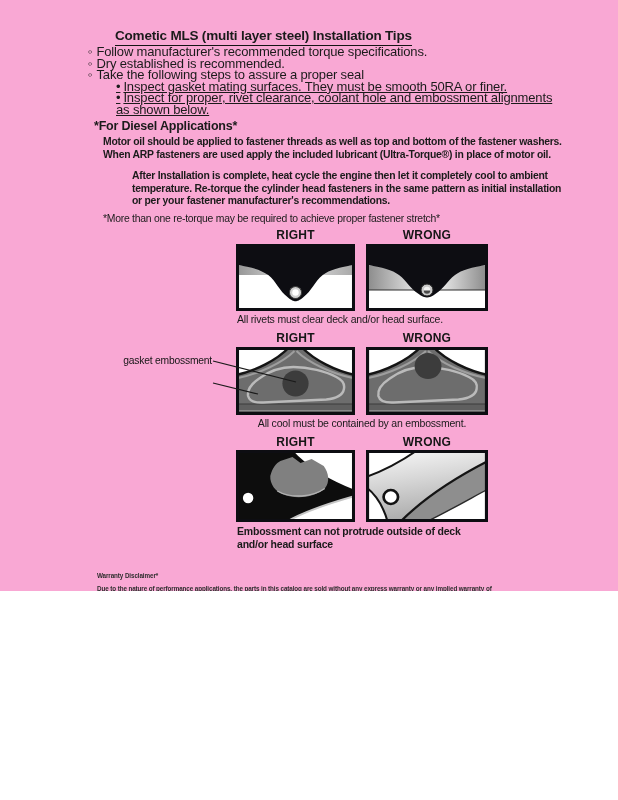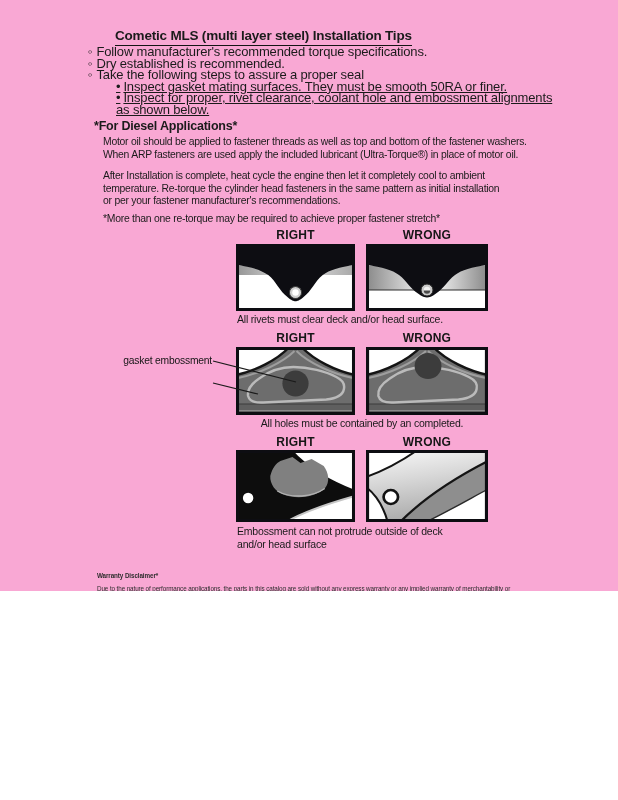--- a/index.html
+++ b/index.html
@@ -1,34 +1,34 @@
 <!DOCTYPE html>
 <html><head>
 <meta charset="utf-8">
 <style>
   html,body{margin:0;padding:0;background:#ffffff;}
   .page{
     position:relative;width:618px;height:591px;background:#f9a8d4;overflow:hidden;
     font-family:"Liberation Sans", sans-serif;color:#1b1b1b;
   }
-  .prewrap{white-space:pre-line;}
+  .prewrap{white-space:pre-line;font-weight:bold;}
   .abs{position:absolute;}
 
   .title{left:115px;top:28px;font-size:13.5px;font-weight:bold;letter-spacing:-0.2px;}
   .title-inner{border-bottom:1.6px solid #141414;padding-bottom:1.5px;}
 
   .tips{left:88px;top:46px;width:470px;font-size:13px;line-height:11.5px;letter-spacing:-0.15px;}
   .tip::before{content:"◦";margin-right:4px;}
   .subtip{margin-left:28px;text-decoration:underline;}
   .subtip::before{content:"•";margin-right:3px;}
 
   .diesel-heading{left:94px;top:119px;font-size:12.5px;font-weight:bold;letter-spacing:-0.2px;}
   .body-para{left:103px;width:470px;font-size:10.4px;line-height:12.6px;letter-spacing:-0.25px;}
   .p1{top:136px;}
-  .p2{top:170px;}
+  .p2{top:170px;margin-left:29px;}
   .p3{top:213px;}
 
   .fig-label{font-size:12px;font-weight:bold;text-align:center;letter-spacing:0.2px;color:#161616;}
   .lab-l{left:236px;width:119px;}
   .lab-r{left:366px;width:122px;}
   .caption{font-size:10.5px;letter-spacing:-0.2px;color:#1a1a1a;line-height:12.5px;}
   .cap1{left:237px;top:313px;}
   .cap2{left:236px;top:417px;width:252px;text-align:center;}
   .cap3{left:237px;top:525px;}
 
@@ -146,21 +146,21 @@
     <path d="M60,4 C72,16 96,27 116,31" stroke="#9e9e9e" stroke-width="2" fill="none"></path>
     <path d="M0,0 H53 C41,13 19,24 0,28 Z" fill="#ffffff"></path>
     <path d="M118,0 H65 C77,13 99,24 118,28 Z" fill="#ffffff"></path>
     <path d="M53,0 C41,13 19,24 0,28" stroke="#141414" stroke-width="2.4" fill="none"></path>
     <path d="M65,0 C77,13 99,24 118,28" stroke="#141414" stroke-width="2.4" fill="none"></path>
     <path d="M12,49 C11,43 15,37 23,31.5 C33,24 45,20 57,20 C72,20 89,24.5 99.5,30 C105.5,33 108,37.5 107,42 C106,48 99.5,51.5 89.5,52.5 L27,55.5 C18.5,56 13.2,53.8 12,49 Z" fill="none" stroke="#bababa" stroke-width="2.4"></path>
     <circle cx="60" cy="19" r="13" fill="#3c3c3c"></circle>
     <rect x="1.5" y="1.5" width="115" height="65" fill="none" stroke="#0d0d12" stroke-width="3"></rect>
   </svg>
 
-  <div class="abs caption cap2">All holes must be contained by an completed.</div>
+  <div class="abs caption cap2">All cool must be contained by an embossment.</div>
 
   <div class="abs fig-label lab-l" style="top:435px">RIGHT</div>
   <div class="abs fig-label lab-r" style="top:435px">WRONG</div>
 
   <svg class="diagram" style="left:236px;top:450px" width="119" height="72" viewBox="0 0 118 72" preserveAspectRatio="none">
     <rect width="118" height="72" fill="#ffffff"></rect>
     <path d="M0,0 H56 C70,16 92,30 118,40 L118,46 C90,54 66,62 50,72 L0,72 Z" fill="#0d0d0d"></path>
     <path d="M50,72 C66,62 90,54 118,46" stroke="#c6c6c6" stroke-width="2" fill="none"></path>
     <path d="M34,26 C36,18 40,13 44,11 L56,7 L64,13 L75,9 L87,16 C92,23 93.5,32 88,38.5 C78,47.5 60,49.5 47,44.5 C39,41.5 33.5,34 34,26 Z" fill="#808080"></path>
     <path d="M41,41 C55,49 76,47 88,38.5" stroke="#b2b2b2" stroke-width="1.4" fill="none"></path>

